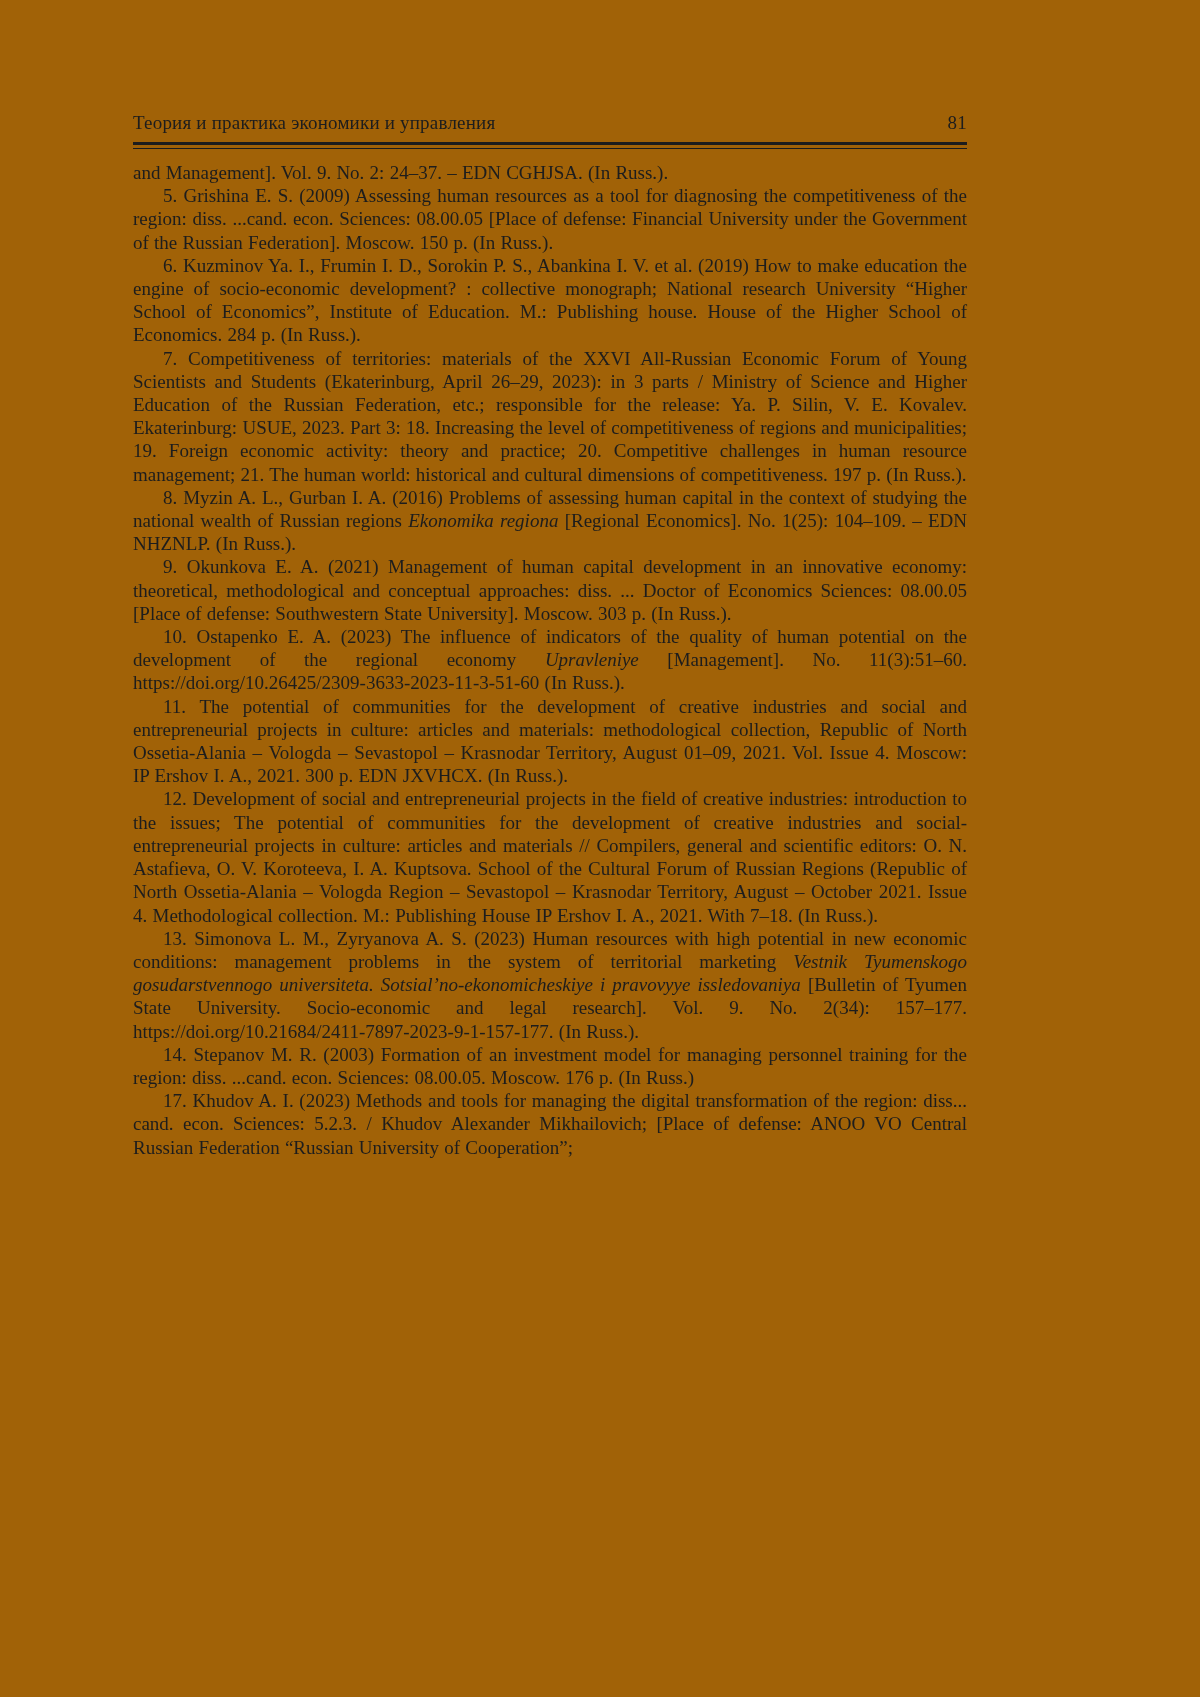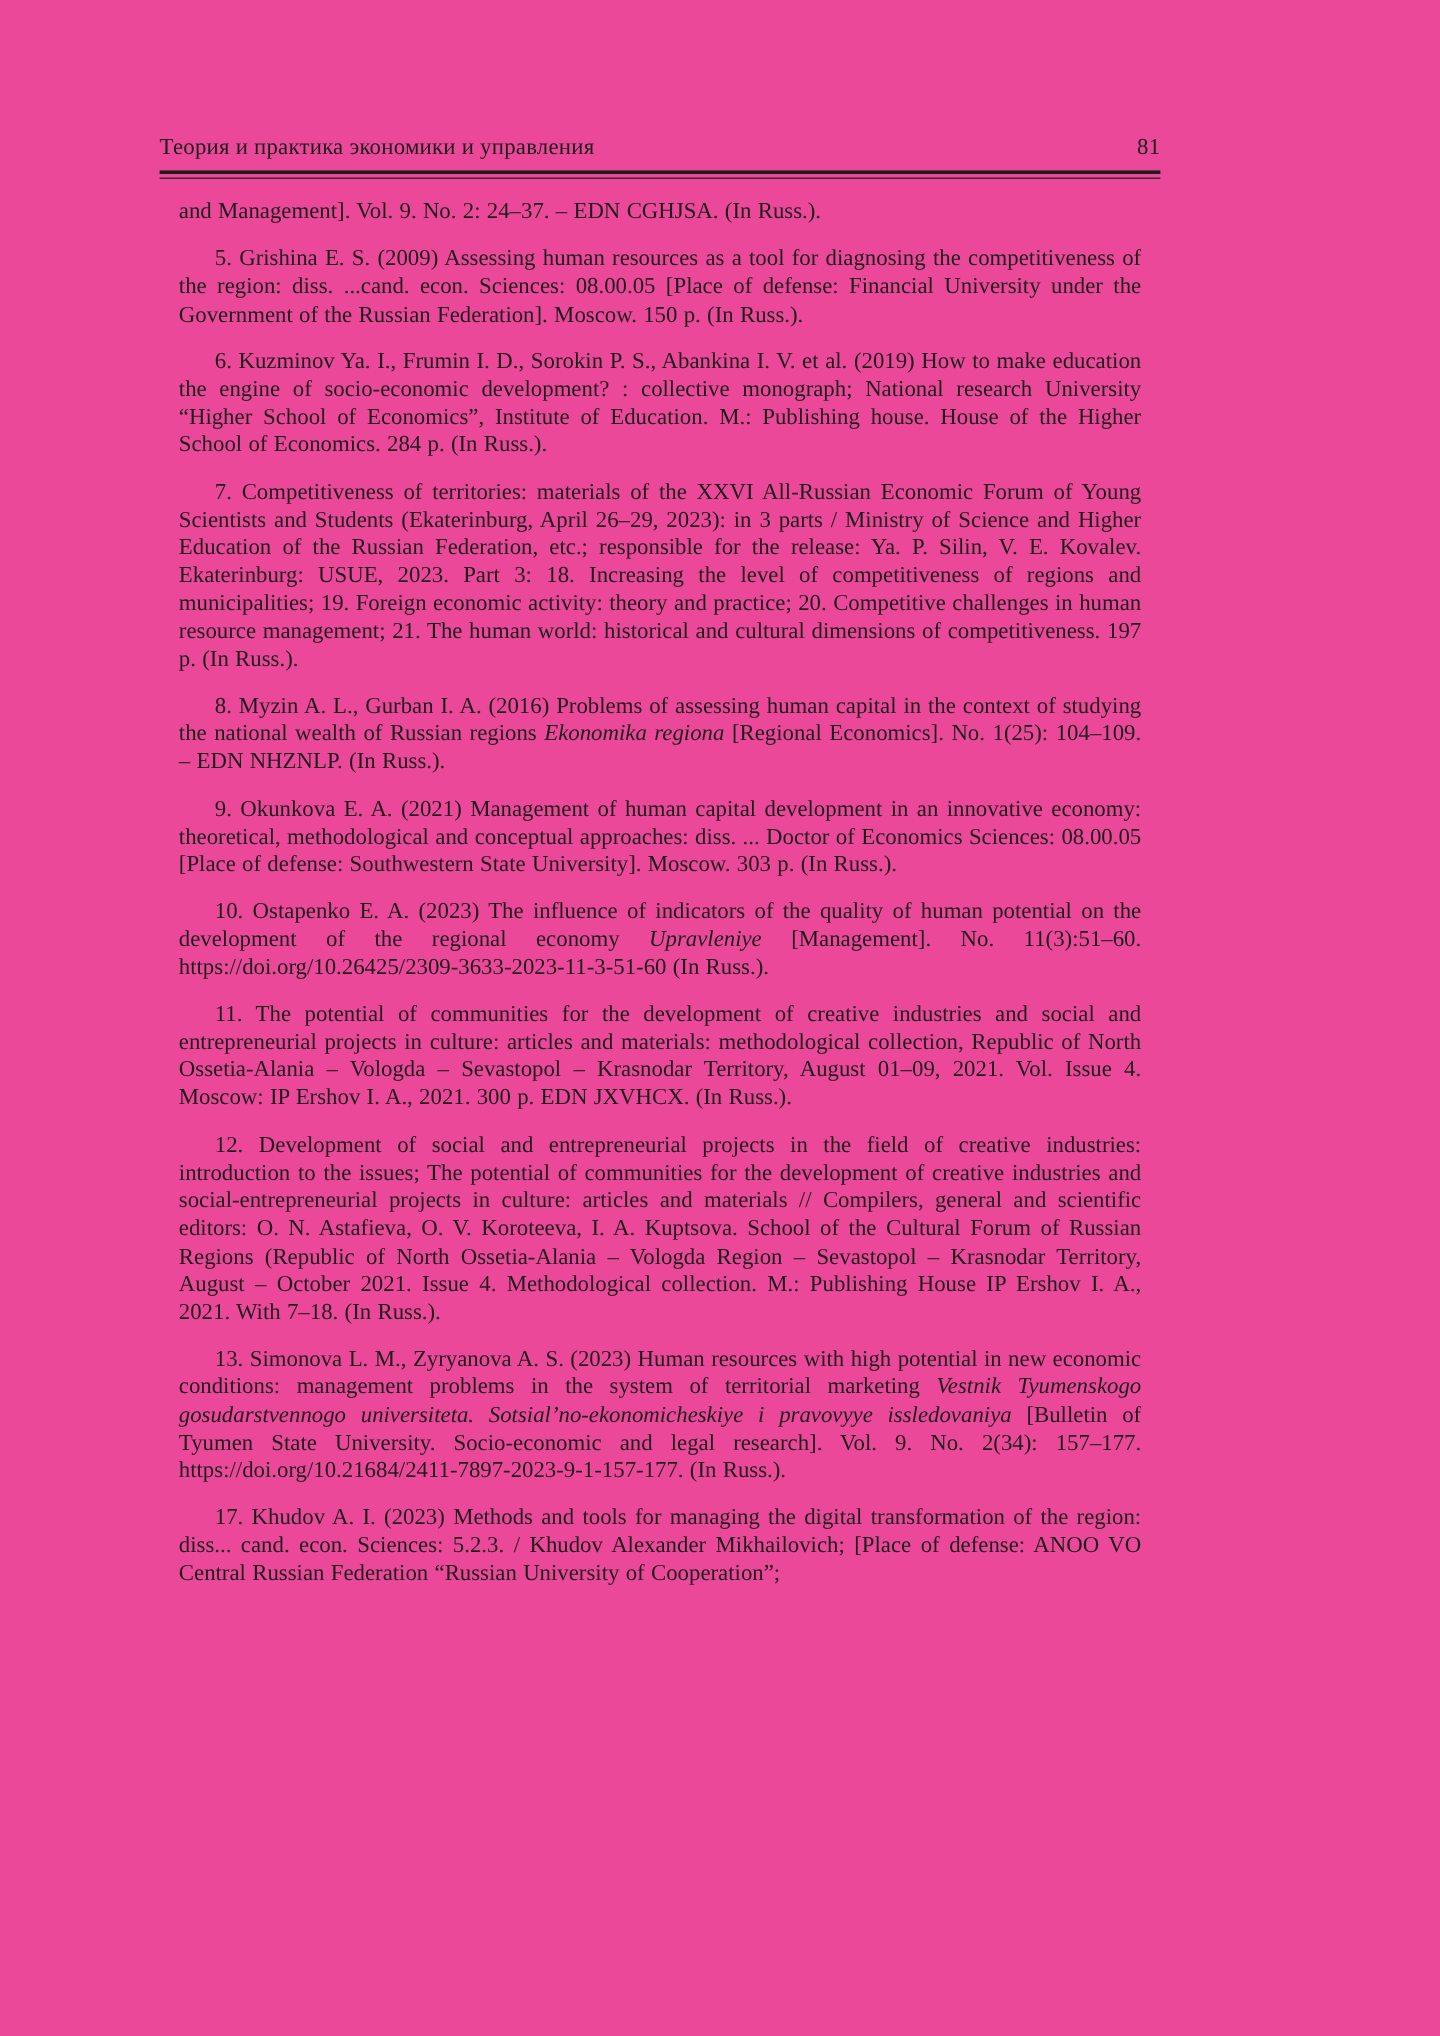--- a/index.html
+++ b/index.html
@@ -5,21 +5,21 @@
   html, body {
     margin: 0;
     padding: 0;
     background: #ffffff;
   }
   .page {
     position: relative;
     width: 1200px;
     height: 1697px;
     box-sizing: border-box;
-    background: #ec4899;
+    background: #a16207;
     padding: 112px 233px 0 133px;
     font-family: "Liberation Serif", "DejaVu Serif", serif;
     color: #1d1d1d;
   }
   .header {
     display: flex;
     justify-content: space-between;
     align-items: baseline;
     font-size: 19px;
     letter-spacing: 0.2px;
@@ -31,21 +31,21 @@
     border-bottom: 1.3px solid #1d1d1d;
   }
   .refs {
     margin-top: 12px;
     font-size: 19px;
     line-height: 23.2px;
     text-align: justify;
     word-spacing: 0.5px;
   }
   .refs p {
-    margin: 16px;
+    margin: 0;
   }
   .refs p.indent {
     text-indent: 30px;
   }
   .italic {
     font-style: italic;
   }
 </style>
 </head>
 <body>
@@ -60,15 +60,16 @@
       <p class=""><span>and Management]. Vol. 9. No. 2: 24–37. – EDN CGHJSA. (In Russ.).</span></p>
       <p class="indent"><span>5. Grishina E. S. (2009) Assessing human resources as a tool for diagnosing the competitiveness of the region: diss. ...cand. econ. Sciences: 08.00.05 [Place of defense: Financial University under the Government of the Russian Federation]. Moscow. 150 p. (In Russ.).</span></p>
       <p class="indent"><span>6. Kuzminov Ya. I., Frumin I. D., Sorokin P. S., Abankina I. V. et al. (2019) How to make education the engine of socio-economic development? : collective monograph; National research University “Higher School of Economics”, Institute of Education. M.: Publishing house. House of the Higher School of Economics. 284 p. (In Russ.).</span></p>
       <p class="indent"><span>7. Competitiveness of territories: materials of the XXVI All-Russian Economic Forum of Young Scientists and Students (Ekaterinburg, April 26–29, 2023): in 3 parts / Ministry of Science and Higher Education of the Russian Federation, etc.; responsible for the release: Ya. P. Silin, V. E. Kovalev. Ekaterinburg: USUE, 2023. Part 3: 18. Increasing the level of competitiveness of regions and municipalities; 19. Foreign economic activity: theory and practice; 20. Competitive challenges in human resource management; 21. The human world: historical and cultural dimensions of competitiveness. 197 p. (In Russ.).</span></p>
       <p class="indent"><span>8. Myzin A. L., Gurban I. A. (2016) Problems of assessing human capital in the context of studying the national wealth of Russian regions </span><span class="italic">Ekonomika regiona</span><span> [Regional Economics]. No. 1(25): 104–109. – EDN NHZNLP. (In Russ.).</span></p>
       <p class="indent"><span>9. Okunkova E. A. (2021) Management of human capital development in an innovative economy: theoretical, methodological and conceptual approaches: diss. ... Doctor of Economics Sciences: 08.00.05 [Place of defense: Southwestern State University]. Moscow. 303 p. (In Russ.).</span></p>
       <p class="indent"><span>10. Ostapenko E. A. (2023) The influence of indicators of the quality of human potential on the development of the regional economy </span><span class="italic">Upravleniye</span><span> [Management]. No. 11(3):51–60.  https://doi.org/10.26425/2309-3633-2023-11-3-51-60 (In Russ.).</span></p>
       <p class="indent"><span>11. The potential of communities for the development of creative industries and social and entrepreneurial projects in culture: articles and materials: methodological collection, Republic of North Ossetia-Alania – Vologda – Sevastopol – Krasnodar Territory, August 01–09, 2021. Vol. Issue 4. Moscow: IP Ershov I. A., 2021. 300 p. EDN JXVHCX. (In Russ.).</span></p>
       <p class="indent"><span>12. Development of social and entrepreneurial projects in the field of creative industries: introduction to the issues; The potential of communities for the development of creative industries and social-entrepreneurial projects in culture: articles and materials // Compilers, general and scientific editors: O. N. Astafieva, O. V. Koroteeva, I. A. Kuptsova. School of the Cultural Forum of Russian Regions (Republic of North Ossetia-Alania – Vologda Region – Sevastopol – Krasnodar Territory, August – October 2021. Issue 4. Methodological collection. M.: Publishing House IP Ershov I. A., 2021. With 7–18. (In Russ.).</span></p>
       <p class="indent"><span>13. Simonova L. M., Zyryanova A. S. (2023) Human resources with high potential in new economic conditions: management problems in the system of territorial marketing </span><span class="italic">Vestnik Tyumenskogo gosudarstvennogo universiteta. Sotsial’no-ekonomicheskiye i pravovyye issledovaniya</span><span> [Bulletin of Tyumen State University. Socio-economic and legal research]. Vol. 9. No. 2(34): 157–177. https://doi.org/10.21684/2411-7897-2023-9-1-157-177. (In Russ.).</span></p>
+      <p class="indent"><span>14. Stepanov M. R. (2003) Formation of an investment model for managing personnel training for the region: diss. ...cand. econ. Sciences: 08.00.05. Moscow. 176 p. (In Russ.)</span></p>
       <p class="indent"><span>17. Khudov A. I. (2023) Methods and tools for managing the digital transformation of the region: diss... cand. econ. Sciences: 5.2.3. / Khudov Alexander Mikhailovich; [Place of defense: ANOO VO Central Russian Federation “Russian University of Cooperation”;</span></p>
     </div>
 </div>
 
 </body></html>

